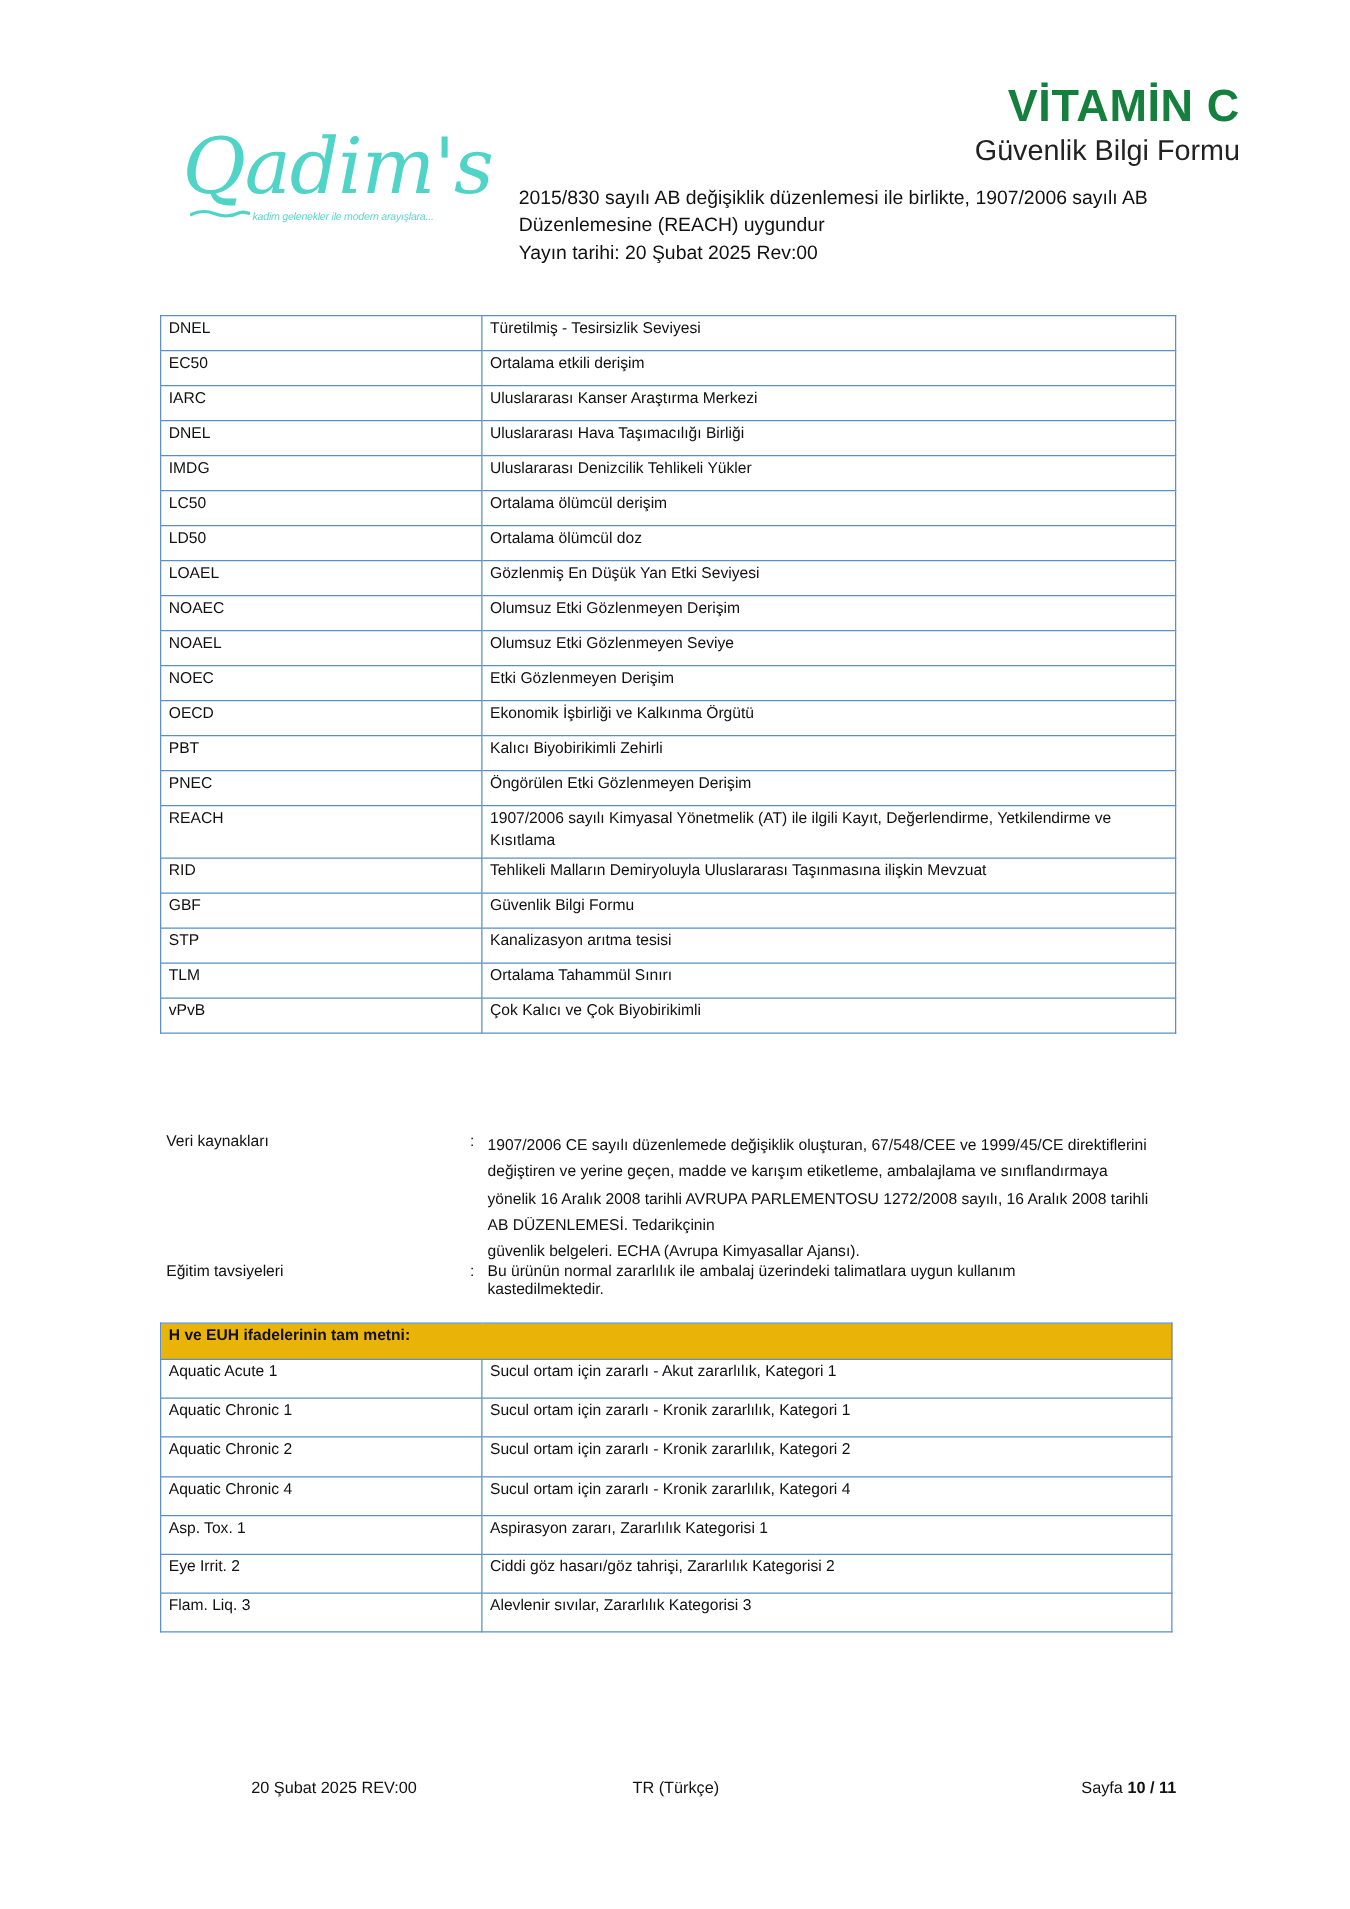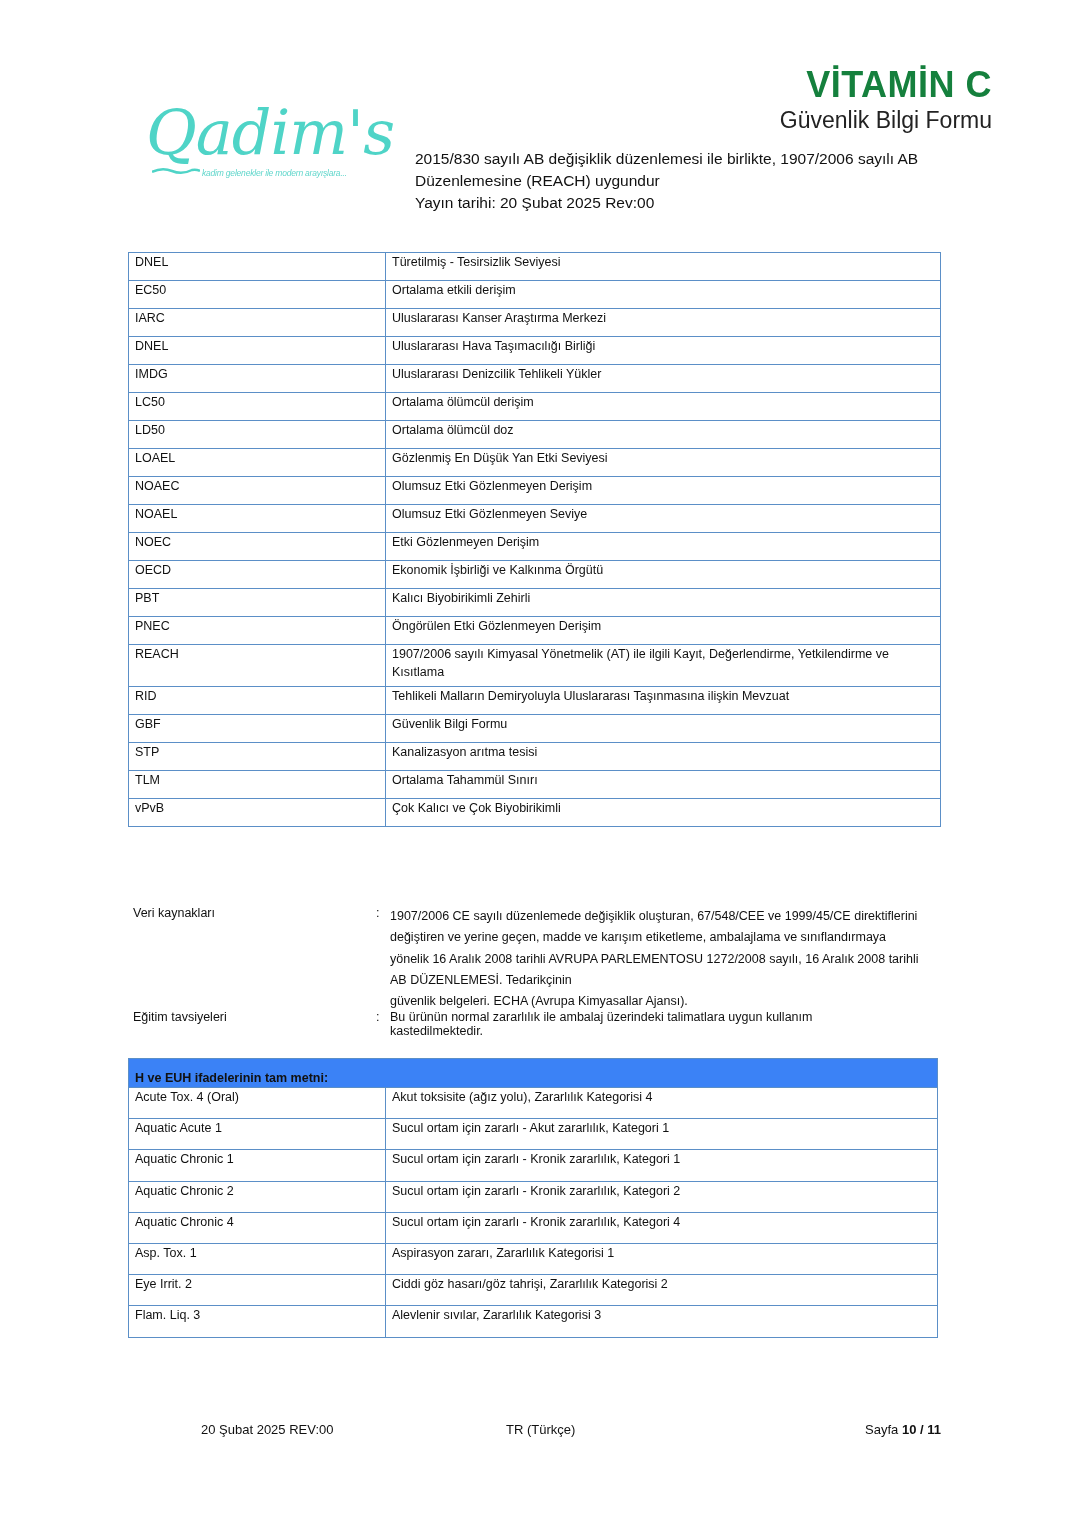--- a/index.html
+++ b/index.html
@@ -39,21 +39,21 @@
       border: 1.5px solid #5b8fc7; padding: 0 6px; vertical-align: top; line-height: 18px;
     }
     .t1 { left: 128px; top: 252px; width: 813px; }
     .t1 td { height: 28px; padding-top: 7px; box-sizing: border-box; }
     .t1 td.c1 { width: 257px; }
     .t1 tr.tall td { height: 42px; }
     .t2 { left: 128px; top: 1058px; width: 810px; font-size: 13px; }
     .t2 td { height: 31.2px; padding-top: 6px; box-sizing: border-box; }
     .t2 td.c1 { width: 257px; }
     .t2 tr.head td {
-      background: #3b82f6; font-weight: bold; height: 29px; padding-top: 10px; font-size: 12.5px;
+      background: #eab308; font-weight: bold; height: 29px; font-size: 12.5px;
     }
     .info { position: absolute; font-size: 12.5px; color: #111; }
     .info .label { position: absolute; left: 0; white-space: nowrap; }
     .info .colon { position: absolute; left: 243px; }
     .info .val { position: absolute; left: 257px; width: 545px; }
     .info1 { left: 133px; top: 906px; }
     .info1 .val { line-height: 21.3px; top: 0; }
     .info2 { left: 133px; top: 1010px; }
     .info2 .val { line-height: 14px; }
     .footer { position: absolute; top: 1422px; font-size: 13px; color: #111; }
@@ -186,24 +186,20 @@
     <div>kastedilmektedir.</div>
   </div>
 </div>
 
 <table class="grid t2">
   <tbody>
     <tr class="head">
         <td colspan="2">H ve EUH ifadelerinin tam metni:</td>
       </tr>
     <tr>
-        <td class="c1">Acute Tox. 4 (Oral)</td>
-        <td>Akut toksisite (ağız yolu), Zararlılık Kategorisi 4</td>
-      </tr>
-    <tr>
         <td class="c1">Aquatic Acute 1</td>
         <td>Sucul ortam için zararlı - Akut zararlılık, Kategori 1</td>
       </tr>
     <tr>
         <td class="c1">Aquatic Chronic 1</td>
         <td>Sucul ortam için zararlı - Kronik zararlılık, Kategori 1</td>
       </tr>
     <tr>
         <td class="c1">Aquatic Chronic 2</td>
         <td>Sucul ortam için zararlı - Kronik zararlılık, Kategori 2</td>

